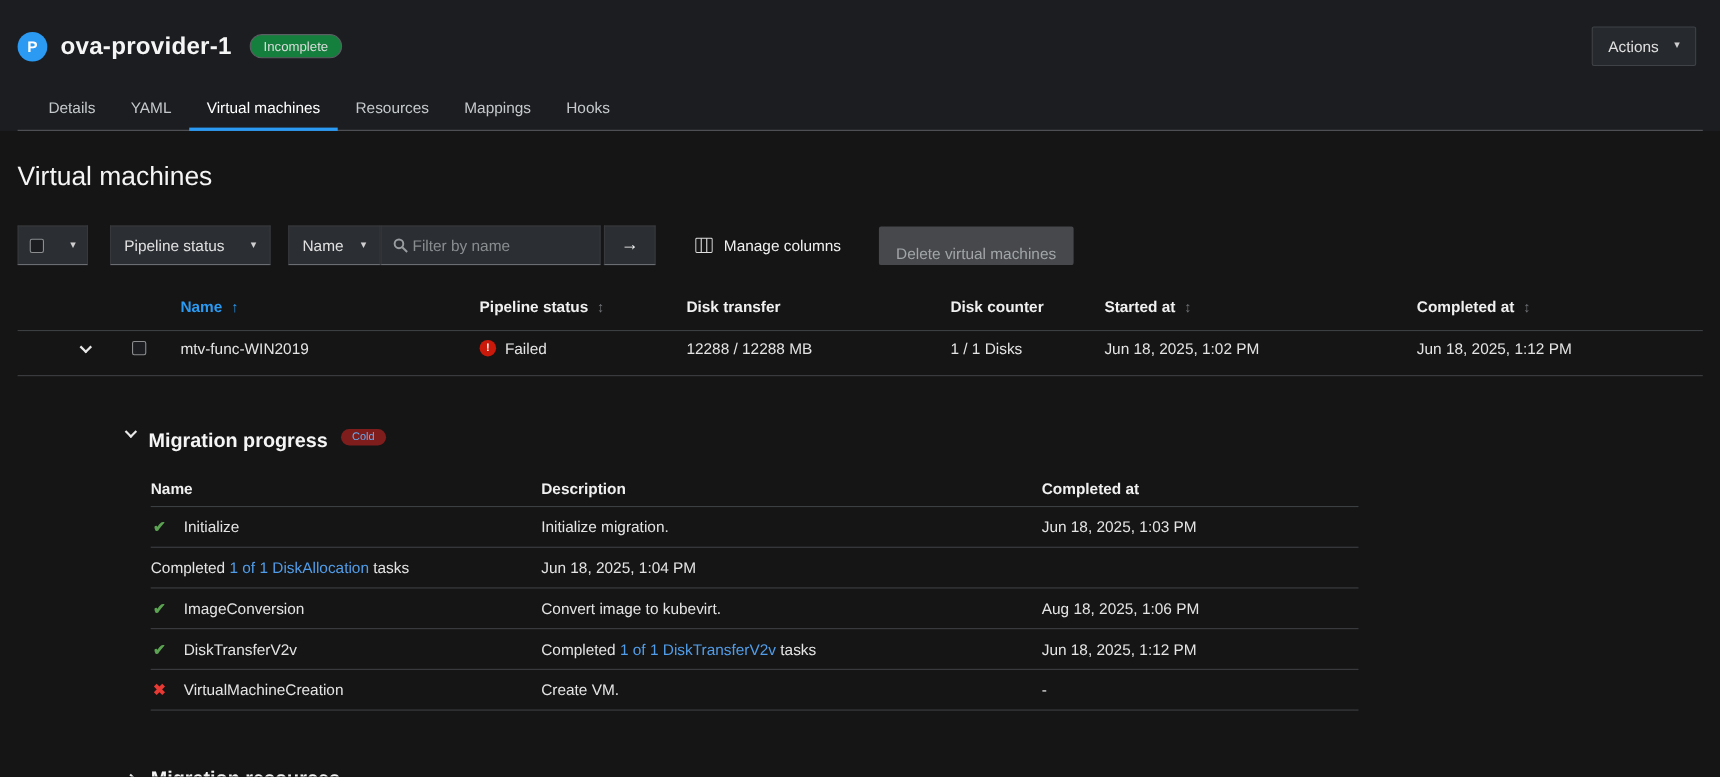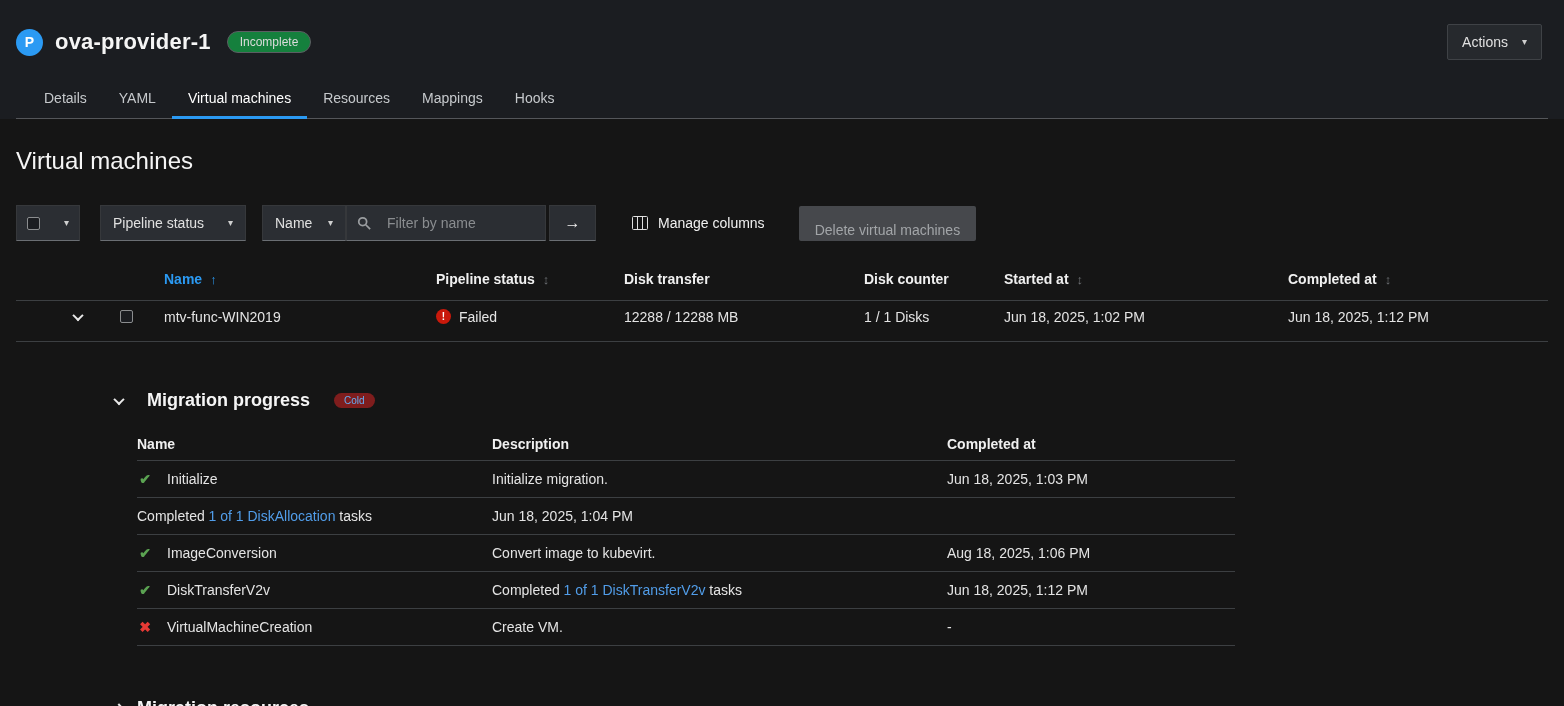--- a/index.html
+++ b/index.html
@@ -54,21 +54,21 @@
   }
   .bulk-select { width:64px; justify-content:space-between; padding:0 10px; cursor:pointer; }
   .pf-checkbox {
     appearance:none; -webkit-appearance:none;
     width:13px; height:13px; border:1px solid #8b8d8f; border-radius:2px;
     background:#1b1d21; cursor:pointer; display:inline-block;
   }
   .dd { justify-content:space-between; padding:0 12px; cursor:pointer; }
   .dd-pipeline { width:146px; margin-left:20px; }
   .dd-name { width:84px; margin-left:16px; }
-  .search-box { width:200px; padding:0 10px; gap:16px; }
+  .search-box { width:200px; padding:0 10px; gap:4px; }
   .search-box input {
     background:transparent; border:none; outline:none; color:#e0e0e0;
     font-size:14px; width:100%; font-family:"Liberation Sans", sans-serif;
   }
   .search-box input::placeholder { color:#8a8d90; }
   .submit-btn {
     width:47px; margin-left:3px; justify-content:center; cursor:pointer;
     font-size:16px; color:#f0f0f0;
   }
   .manage-cols {
@@ -104,21 +104,21 @@
   
   .chev {
     width:8px; height:8px; display:inline-block;
     border-right:2px solid #e8e8e8; border-bottom:2px solid #e8e8e8;
   }
   .chev-down { transform:rotate(45deg) translate(-1px,-1px); }
   .chev-right { transform:rotate(-45deg); }
   .expand-toggle { background:transparent; border:none; cursor:pointer; padding:4px; }
   
   .mp-section { margin:36px 0 0 99px; }
-  .mp-heading { display:flex; align-items:center; gap:24px; cursor:pointer;margin-top:48px; }
+  .mp-heading { display:flex; align-items:flex-start; gap:12px; cursor:pointer;margin-top:48px; }
   .mp-title { font-size:18px; font-weight:600; color:#f5f5f5; }
   .mode-badge {
     font-size:10px; padding:2px 10px; border-radius:12px;
     background:#7f1d1d; color:#64aef5;
   }
   .mp-table { margin:16px 0 0 22px; width:1098px; }
   .mp-hrow, .mp-row { display:grid; grid-template-columns:355px 455px 288px; align-items:center; }
   .mp-hrow { height:34px; font-weight:700; color:#f0f0f0; border-bottom:1px solid #3c3f42; }
   .mp-row { height:37px; border-bottom:1px solid #3c3f42; color:#e4e4e4; }
   .mp-name { display:flex; align-items:center; gap:14px; }

